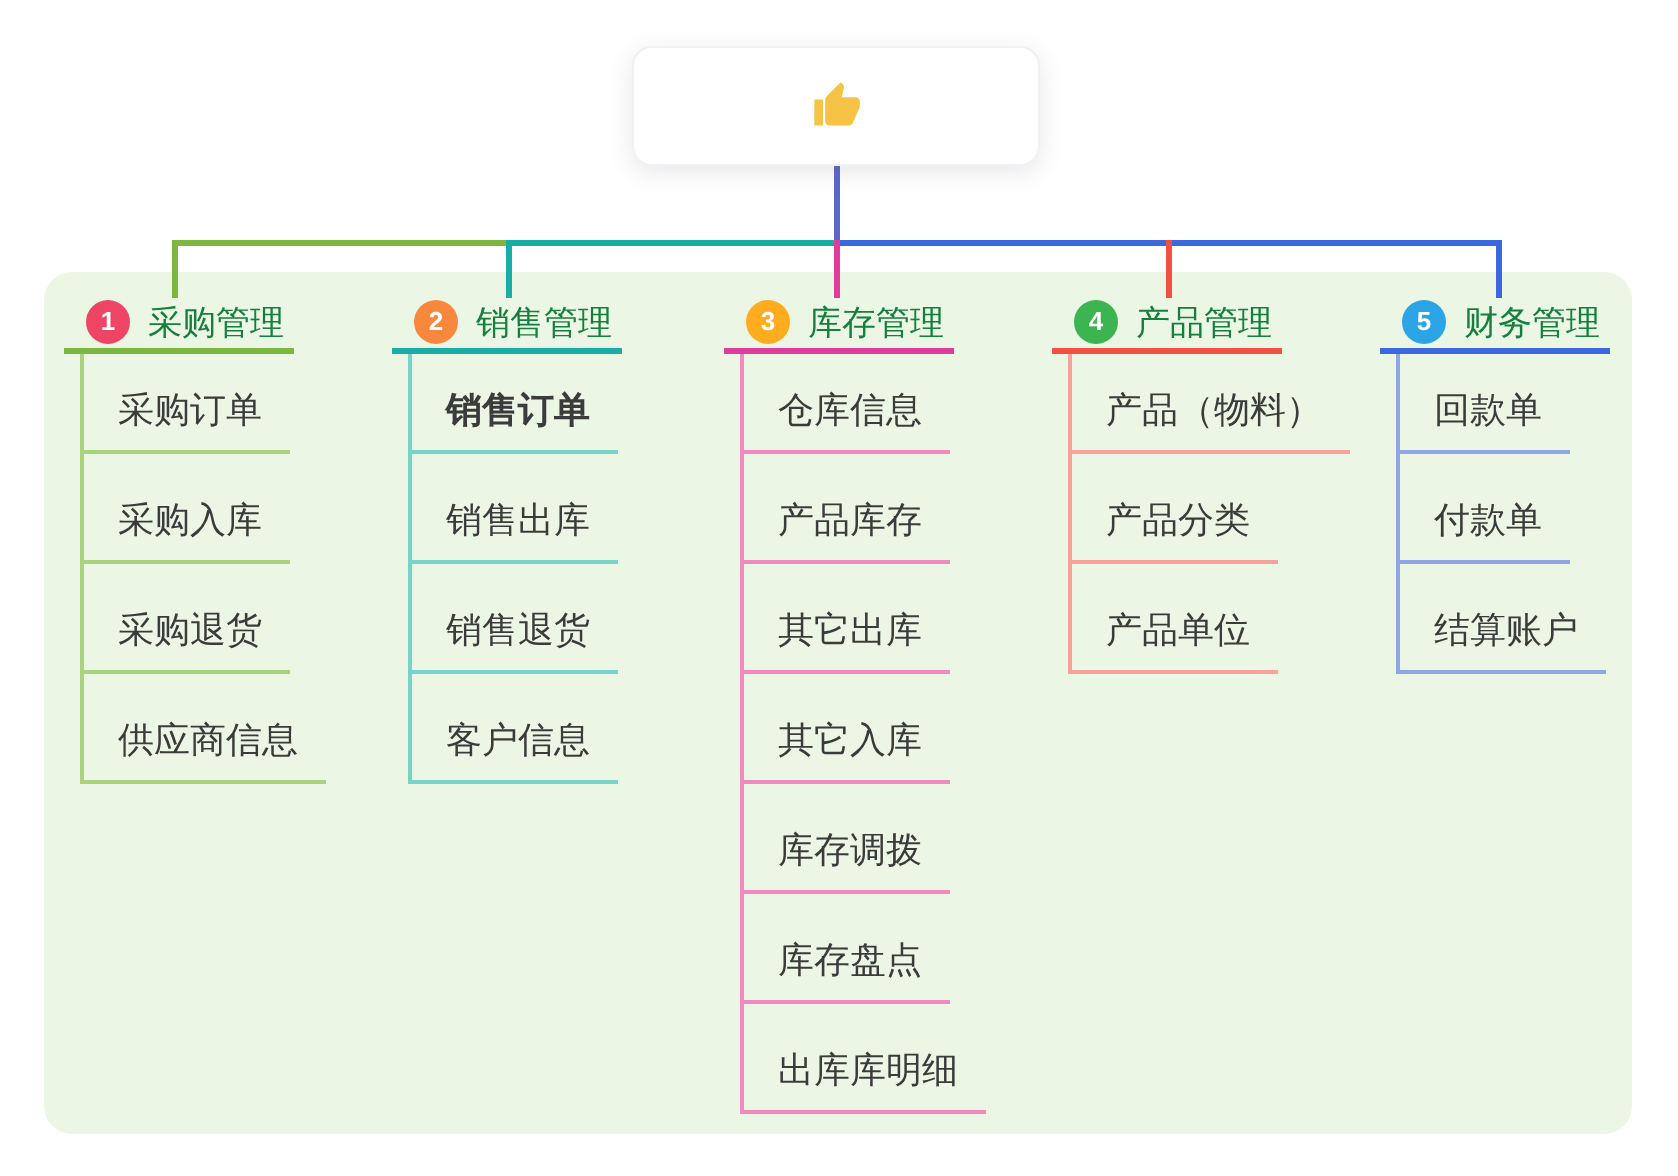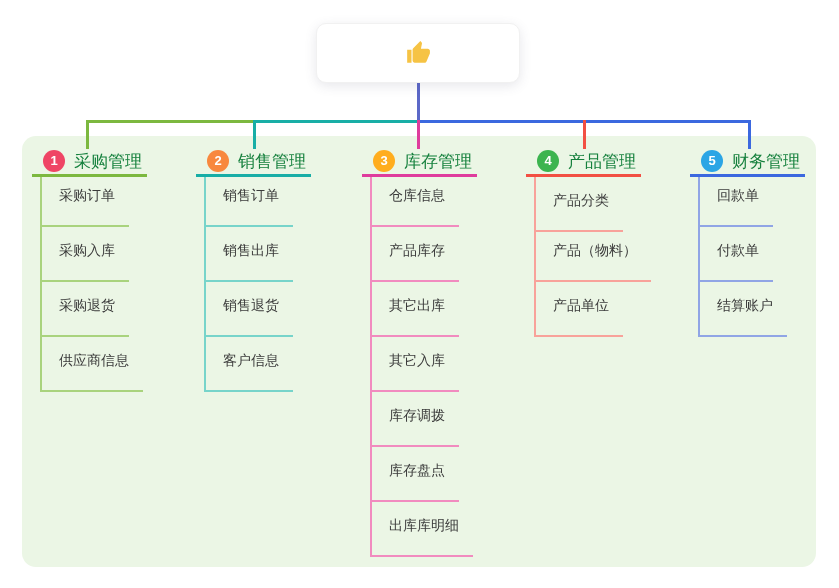--- a/index.html
+++ b/index.html
@@ -64,23 +64,23 @@
     margin-left: 8px;
     border-left: 2px solid #000;
   }
   .child-row {
     display: flex; align-items: flex-end;
     height: 55px;
   }
   .child-row.first { height: 50px; }
   .child-label {
     display: inline-block;
-    padding: 0 14px 20px 17px;
+    padding: 0 14px 8px 17px;
     border-bottom: 2px solid #000;
-    font-size: 14px; color: #3b3b3b;
+    font-size: 18px; color: #3b3b3b;
     white-space: nowrap;
     cursor: pointer;
   }
 </style>
 </head>
 <body>
 
 <div class="canvas">
 
   <div class="board"></div>
@@ -126,21 +126,21 @@
           </div>
         </div>
       </div>
       <div class="branch" style="left: 196px; top: 148px;">
         <div class="branch-header" style="border-bottom-color: rgb(24, 174, 166);">
           <span class="badge" style="background: rgb(248, 136, 62);">2</span>
           <span class="branch-label">销售管理</span>
         </div>
         <div class="children" style="border-left-color: rgb(119, 212, 202);">
           <div class="child-row first">
-            <span class="child-label" style="border-bottom-color: rgb(119, 212, 202);">销售订单</span>
+            <span class="child-label" style="border-bottom-color: rgb(119, 212, 202); font-weight: bold;">销售订单</span>
           </div>
           <div class="child-row">
             <span class="child-label" style="border-bottom-color: rgb(119, 212, 202);">销售出库</span>
           </div>
           <div class="child-row">
             <span class="child-label" style="border-bottom-color: rgb(119, 212, 202);">销售退货</span>
           </div>
           <div class="child-row">
             <span class="child-label" style="border-bottom-color: rgb(119, 212, 202);">客户信息</span>
           </div>
@@ -174,25 +174,25 @@
             <span class="child-label" style="border-bottom-color: rgb(241, 139, 191);">出库库明细</span>
           </div>
         </div>
       </div>
       <div class="branch" style="left: 526px; top: 148px;">
         <div class="branch-header" style="border-bottom-color: rgb(242, 80, 67);">
           <span class="badge" style="background: rgb(60, 180, 79);">4</span>
           <span class="branch-label">产品管理</span>
         </div>
         <div class="children" style="border-left-color: rgb(248, 162, 154);">
+          <div class="child-row first">
+            <span class="child-label" style="border-bottom-color: rgb(248, 162, 154);">产品（物料）</span>
+          </div>
           <div class="child-row">
             <span class="child-label" style="border-bottom-color: rgb(248, 162, 154);">产品分类</span>
-          </div>
-          <div class="child-row first">
-            <span class="child-label" style="border-bottom-color: rgb(248, 162, 154);">产品（物料）</span>
           </div>
           <div class="child-row">
             <span class="child-label" style="border-bottom-color: rgb(248, 162, 154); text-align: center;">产品单位</span>
           </div>
         </div>
       </div>
       <div class="branch" style="left: 690px; top: 148px;">
         <div class="branch-header" style="border-bottom-color: rgb(59, 104, 223);">
           <span class="badge" style="background: rgb(43, 165, 229);">5</span>
           <span class="branch-label">财务管理</span>

